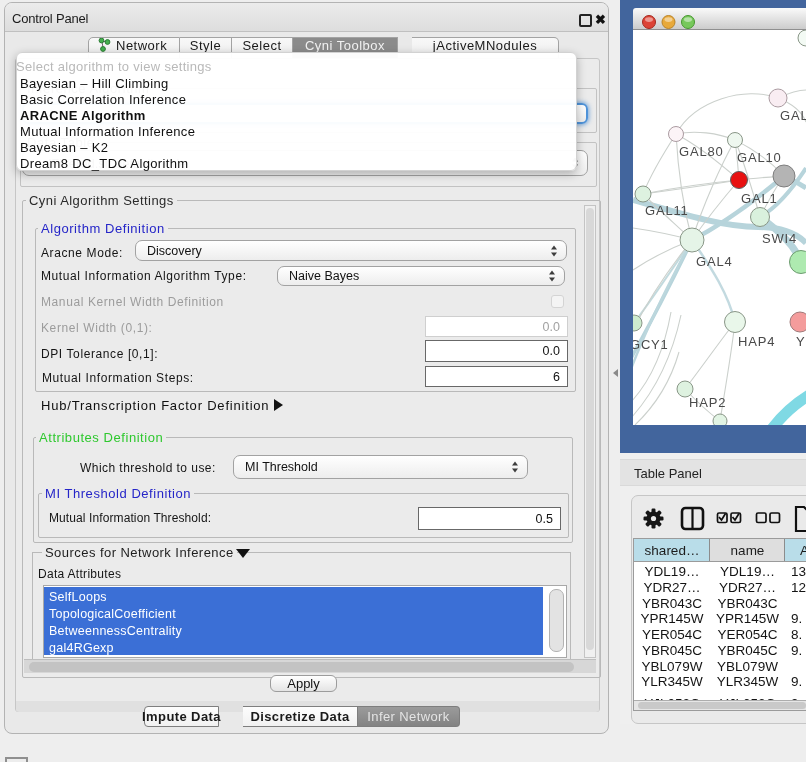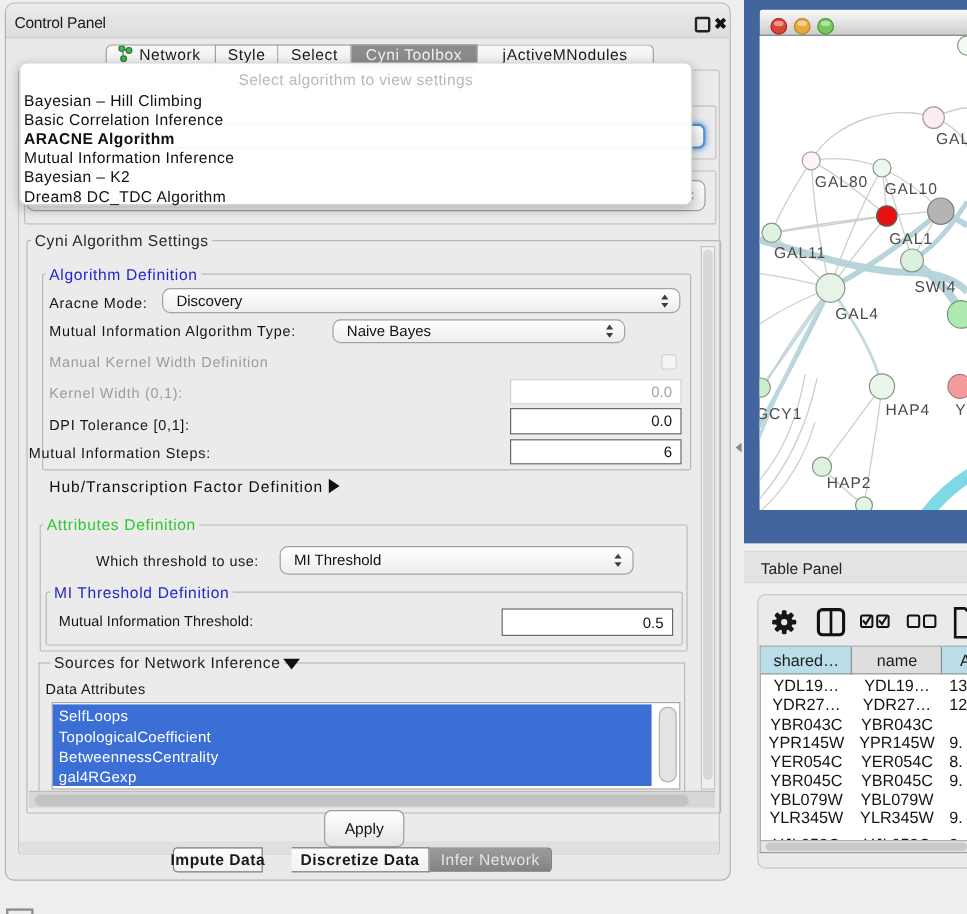--- a/index.html
+++ b/index.html
@@ -32,21 +32,21 @@
 <svg width="13" height="14" viewBox="0 0 13 14" style="margin-right:5px">
       <path d="M4 3 L9 4 M4 3 L5 10" stroke="#6a6a6a" stroke-width="1"></path>
       <circle cx="3.5" cy="2.5" r="2.4" fill="#44b04e" stroke="#2c7b34"></circle>
       <circle cx="9.5" cy="4" r="2.4" fill="#44b04e" stroke="#2c7b34"></circle>
       <circle cx="5" cy="11" r="2.4" fill="#44b04e" stroke="#2c7b34"></circle>
     </svg>
 Network</div>
 <div class="tab" style="left:180px;width:52px">Style</div>
 <div class="tab" style="left:232px;width:61px">Select</div>
 <div class="tab" style="left:293px;width:105px;background:#8b8b8b;color:#f2f2f2">Cyni Toolbox</div>
-<div class="tab" style="left:398px;width:147px;border-radius:0 5px 0 0">jActiveMNodules</div>
+<div class="tab" style="left:412px;width:147px;border-radius:0 5px 0 0">jActiveMNodules</div>
 
 <div class="a" style="left:15px;top:58px;width:585px;height:654px;background:#ebebeb;border:1px solid #c6c6c6;border-radius:3px;box-sizing:border-box"></div>
 
 <div class="grp" style="left:20px;top:88px;width:575px;height:43px;border-color:#c2c2c2"></div>
 <div class="gt" style="left:24px;top:82px;color:#2a2a2a">Inference Algorithm</div>
 <div class="grp" style="left:20px;top:142px;width:575px;height:43px;border-color:#c2c2c2"></div>
 <div class="gt" style="left:24px;top:136px;color:#2a2a2a">Data Table</div>
 <div class="combo" style="left:22px;top:103px;width:566px;height:21px;border-radius:6px;border:2px solid #4f93d9;box-shadow:0 0 4px 1px rgba(80,145,215,0.75)"></div>
 <div class="combo" style="left:22px;top:150px;width:566px;height:26px;border-radius:7px">
     <span class="t" style="font-size:13px;top:51%">galFiltered.sif default node</span>
@@ -64,31 +64,31 @@
 
 <div class="grp" style="left:35px;top:228px;width:539px;height:162px"></div>
 <div class="gt" style="left:38px;top:222px;color:#2525c8">Algorithm Definition</div>
 
 <div class="lbl" style="left:41px;top:246px">Aracne Mode:</div>
 <div class="combo" style="left:135px;top:240px;width:432px;height:21px">
     <span class="t">Discovery</span>
     <span class="arr"></span>
   </div>
 <div class="lbl" style="left:41px;top:269px">Mutual Information Algorithm Type:</div>
-<div class="combo" style="left:277px;top:266px;width:244px;height:20px">
+<div class="combo" style="left:277px;top:266px;width:288px;height:20px">
     <span class="t">Naive Bayes</span>
     <span class="arr"></span>
   </div>
 <div class="lbl" style="left:41px;top:295px;color:#9c9c9c">Manual Kernel Width Definition</div>
 <div class="a" style="left:551px;top:295px;width:13px;height:13px;background:#f4f4f4;border:1px solid #d4d4d4;border-radius:3px;box-sizing:border-box"></div>
 <div class="lbl" style="left:41px;top:321px;color:#9c9c9c">Kernel Width (0,1):</div>
 <div class="fld" style="left:425px;top:316px;width:143px;height:21px;border:1px solid #cfcfcf;color:#a2a2a2">0.0</div>
 <div class="lbl" style="left:41px;top:347px">DPI Tolerance [0,1]:</div>
 <div class="fld" style="left:425px;top:340px;width:143px;height:22px;border:1px solid #686868">0.0</div>
-<div class="lbl" style="left:24px;top:371px">Mutual Information Steps:</div>
+<div class="lbl" style="left:42px;top:371px">Mutual Information Steps:</div>
 <div class="fld" style="left:425px;top:366px;width:143px;height:21px;border:1px solid #686868">6</div>
 
 <div class="a" style="left:41px;top:398px;font-size:13px;color:#101010;letter-spacing:.8px">Hub/Transcription Factor Definition</div>
 <div class="a" style="left:274px;top:399px;width:0;height:0;border:6px solid transparent;border-left:9px solid #111;border-right:0"></div>
 
 <div class="grp" style="left:33px;top:437px;width:538px;height:104px"></div>
 <div class="gt" style="left:36px;top:431px;color:#2ec82e">Attributes Definition</div>
 <div class="lbl" style="left:80px;top:461px;letter-spacing:.45px">Which threshold to use:</div>
 <div class="combo" style="left:233px;top:455px;width:295px;height:24px">
     <span class="t">MI Threshold</span>
@@ -105,28 +105,28 @@
 <div class="a" style="left:236px;top:549px;width:0;height:0;border:7.5px solid transparent;border-top:9px solid #111;border-bottom:0"></div>
 <div class="lbl" style="left:38px;top:567px;letter-spacing:.3px">Data Attributes</div>
 
 <div class="a" style="left:43px;top:585px;width:524px;height:73px;background:#fff;border:1px solid #a8a8a8;box-sizing:border-box"></div>
 <div class="a" style="left:44px;top:587px;width:499px;height:68px;background:#3b6fd6"></div>
 <div class="a" style="left:49px;top:589px;font-size:12.5px;color:#fff;line-height:17px;letter-spacing:.25px">SelfLoops<br>TopologicalCoefficient<br>BetweennessCentrality<br>gal4RGexp</div>
 <div class="a" style="left:549px;top:589px;width:15px;height:63px;background:#e3e3e3;border:1px solid #b2b2b2;border-radius:7px;box-sizing:border-box"></div>
 
 <div class="a" style="left:16px;top:701px;width:583px;height:11px;background:#e0e0e0;border-radius:0 0 3px 3px"></div>
 
-<div class="a" style="left:270px;top:675px;width:67px;height:31px;background:linear-gradient(#ffffff,#e4e4e4);border:1px solid #9c9c9c;border-radius:6px;box-sizing:border-box;font-size:13px;color:#111;display:flex;align-items:center;justify-content:center">Apply</div>
+<div class="a" style="left:270px;top:675px;width:67px;height:17px;background:linear-gradient(#ffffff,#e4e4e4);border:1px solid #9c9c9c;border-radius:6px;box-sizing:border-box;font-size:13px;color:#111;display:flex;align-items:center;justify-content:center">Apply</div>
 
 <div class="btab" style="left:144px;width:75px;border-left:1px solid #7e7e7e;border-radius:4px 0 0 4px">Impute Data</div>
 <div class="btab" style="left:243px;width:115px">Discretize Data</div>
 <div class="btab" style="left:358px;width:102px;background:linear-gradient(#9b9b9b,#838383);color:#e4e4e4;font-weight:normal;border-radius:0 4px 4px 0">Infer Network</div>
 
 <div class="a" style="left:16px;top:52px;width:561px;height:119px;background:rgba(255,255,255,0.97);border:1px solid #d2d2d2;border-radius:6px;box-shadow:0 3px 10px rgba(0,0,0,0.28);box-sizing:border-box"></div>
-<div class="a" style="left:16px;top:59px;width:561px;font-size:13px;color:#b9b9b9;text-align:center;letter-spacing:.3px">Select algorithm to view settings</div>
+<div class="a" style="left:16px;top:59px;width:561px;font-size:13px;color:#b9b9b9;letter-spacing:.3px">Select algorithm to view settings</div>
 <div class="prow" style="left:18px;top:76px">Bayesian – Hill Climbing</div>
 <div class="prow" style="left:18px;top:92px">Basic Correlation Inference</div>
 <div class="prow b" style="left:18px;top:108px">ARACNE Algorithm</div>
 <div class="prow" style="left:18px;top:124px">Mutual Information Inference</div>
 <div class="prow" style="left:18px;top:140px">Bayesian – K2</div>
 <div class="prow" style="left:18px;top:156px">Dream8 DC_TDC Algorithm</div>
 
 <div class="a" style="left:613px;top:369px;width:0;height:0;border:4px solid transparent;border-right:5px solid #8a8a8a;border-left:0"></div>
 
 <div class="a" style="left:5px;top:757px;width:19px;height:10px;background:#ededed;border:2px solid #8f8f8f"></div>

